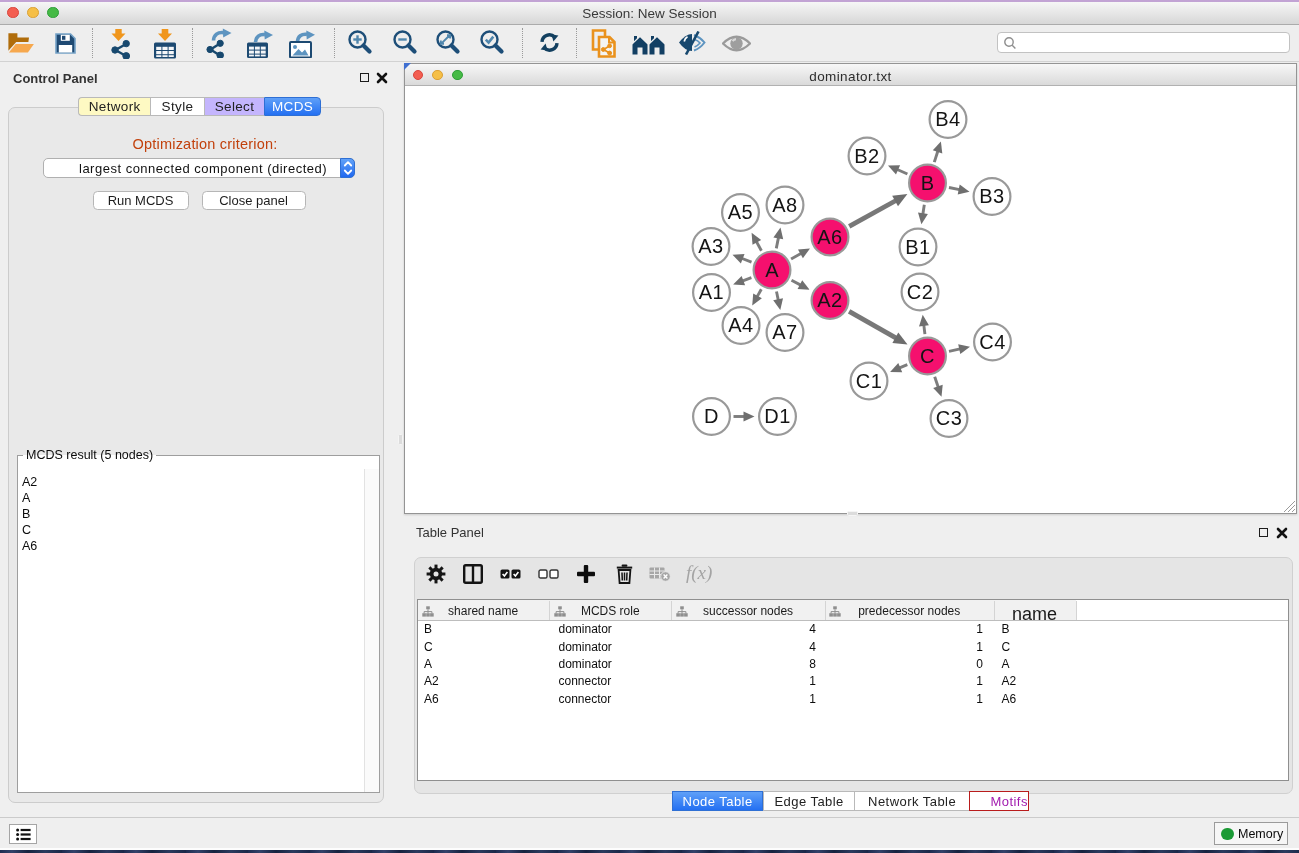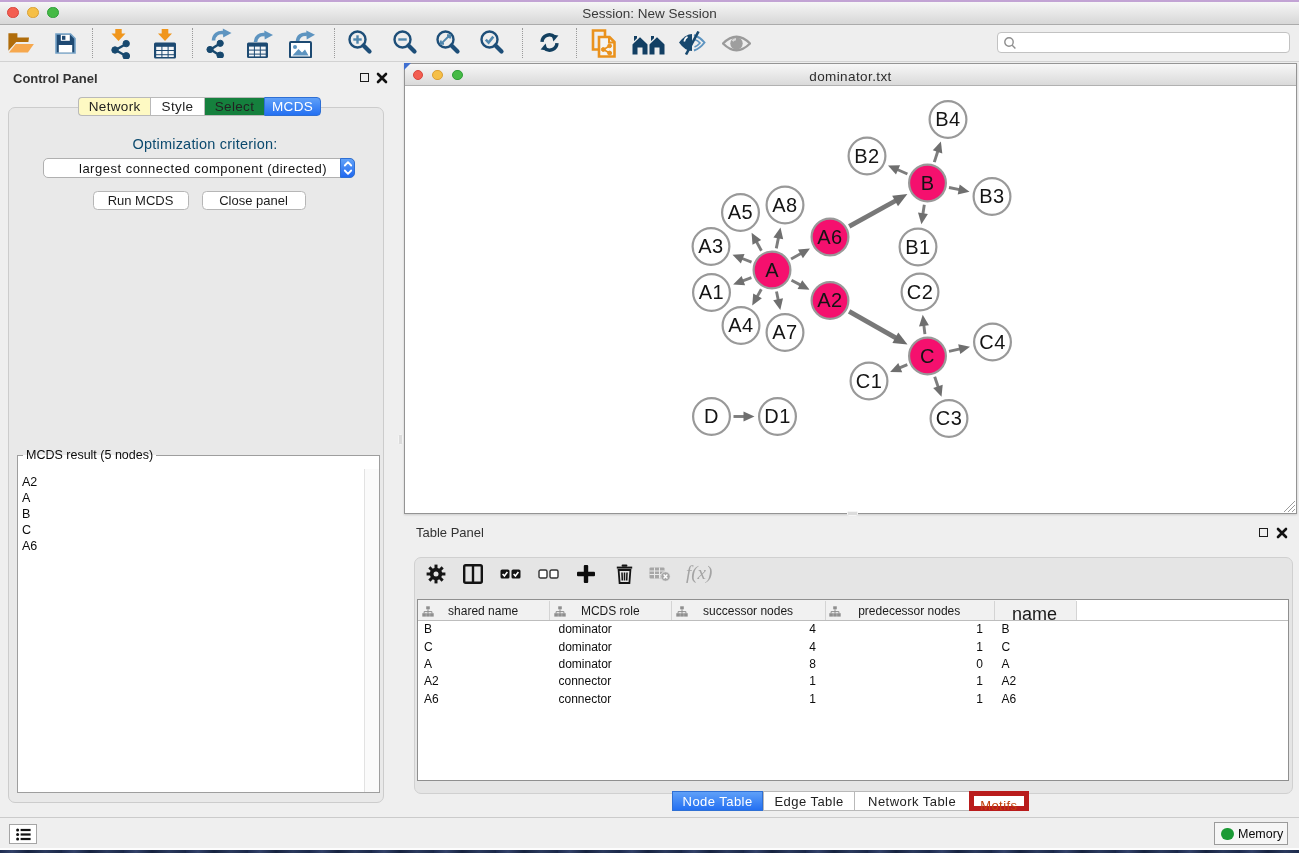--- a/index.html
+++ b/index.html
@@ -157,23 +157,23 @@
     <line x1="9.2" y1="9.2" x2="12.4" y2="12.4" stroke="#8e8e8e" stroke-width="1.4"></line>
   </svg>
 <div class="abs" style="left:13px;top:70.5px;font-size:13px;color:#333;font-weight:bold;">Control Panel</div>
 <div class="abs" style="left:360px;top:73px;width:9px;height:9px;border:1.6px solid #1c1c1c;"></div>
 <svg class="abs" style="left:376px;top:71.5px;" width="12" height="12" viewBox="0 0 12 12">
     <path d="M2 2 L10 10 M10 2 L2 10" stroke="#111" stroke-width="2.6" stroke-linecap="round"></path>
   </svg>
 <div class="abs" style="left:8px;top:107px;width:376px;height:696px;background:#e9e9e9;border:1px solid #cccccc;border-radius:7px;"></div>
 <div class="abs" style="left:78px;top:97px;width:72.4px;height:19px;background:#fef9c3;color:#222;border:1px solid #b9b9b9;border-right:none;border-radius:4px 0 0 4px;font-size:13.5px;letter-spacing:0.35px;line-height:17.5px;text-align:center;">Network</div>
 <div class="abs" style="left:150.4px;top:97px;width:53.2px;height:19px;background:#fff;color:#222;border:1px solid #b9b9b9;border-right:none;font-size:13.5px;letter-spacing:0.35px;line-height:17.5px;text-align:center;">Style</div>
-<div class="abs" style="left:203.6px;top:97px;width:60.8px;height:19px;background:#15803d;color:#222;border:1px solid #b9b9b9;border-right:none;font-size:13.5px;letter-spacing:0.35px;line-height:17.5px;text-align:center;">Select</div>
+<div class="abs" style="left:203.6px;top:97px;width:60.8px;height:19px;background:#c4b5fd;color:#222;border:1px solid #b9b9b9;border-right:none;font-size:13.5px;letter-spacing:0.35px;line-height:17.5px;text-align:center;">Select</div>
 <div class="abs" style="left:264.4px;top:97px;width:56.4px;height:19px;background:linear-gradient(180deg,#5fa0f8,#2470f2);color:#fff;border:1px solid #2e6fd4;border-radius:0 4px 4px 0;font-size:13.5px;letter-spacing:0.35px;line-height:17.5px;text-align:center;">MCDS</div>
-<div class="abs" style="left:17px;top:135.5px;width:376px;text-align:center;font-size:14.5px;letter-spacing:0.2px;color:#0c4a6e;">Optimization criterion:</div>
+<div class="abs" style="left:17px;top:135.5px;width:376px;text-align:center;font-size:14.5px;letter-spacing:0.2px;color:#c2410c;">Optimization criterion:</div>
 <div class="abs" style="left:43px;top:158px;width:312px;height:20px;background:#fff;border:1px solid #b0b0b0;border-radius:5px;"></div>
 <div class="abs" style="left:55px;top:160.5px;font-size:13px;letter-spacing:0.5px;color:#111;padding-left:24px;">largest connected component (directed)</div>
 <div class="abs" style="left:340px;top:158px;width:15px;height:20px;background:linear-gradient(180deg,#62a2f8,#2068ef);border-radius:0 5px 5px 0;border:1px solid #2e6fd4;"></div>
 <svg class="abs" style="left:342.5px;top:160px;" width="10" height="16" viewBox="0 0 10 16">
     <path d="M1.8 5.5 L5 2.2 L8.2 5.5" fill="none" stroke="#fff" stroke-width="1.8" stroke-linecap="round" stroke-linejoin="round"></path>
     <path d="M1.8 10.5 L5 13.8 L8.2 10.5" fill="none" stroke="#fff" stroke-width="1.8" stroke-linecap="round" stroke-linejoin="round"></path>
   </svg>
 <div class="abs" style="left:92.5px;top:191px;width:96px;height:19px;background:#fff;border:1px solid #b6b6b6;border-radius:4.5px;font-size:13px;line-height:17px;text-align:center;color:#1d1d1d;">Run MCDS</div>
 <div class="abs" style="left:201.5px;top:191px;width:104px;height:19px;background:#fff;border:1px solid #b6b6b6;border-radius:4.5px;font-size:13px;line-height:17px;text-align:center;color:#1d1d1d;">Close panel</div>
 <div class="abs" style="left:17px;top:455px;width:363px;height:338px;background:#fff;border:1px solid #9e9e9e;"></div>
@@ -410,21 +410,21 @@
 <div class="abs" style="left:883px;top:674.1999999999999px;width:100px;text-align:right;font-size:12px;color:#0d0d0d;">1</div>
 <div class="abs" style="left:1001.5px;top:674.1999999999999px;font-size:12px;color:#0d0d0d;">A2</div>
 <div class="abs" style="left:424px;top:691.5px;font-size:12px;color:#0d0d0d;">A6</div>
 <div class="abs" style="left:558.5px;top:691.5px;font-size:12px;color:#0d0d0d;">connector</div>
 <div class="abs" style="left:716px;top:691.5px;width:100px;text-align:right;font-size:12px;color:#0d0d0d;">1</div>
 <div class="abs" style="left:883px;top:691.5px;width:100px;text-align:right;font-size:12px;color:#0d0d0d;">1</div>
 <div class="abs" style="left:1001.5px;top:691.5px;font-size:12px;color:#0d0d0d;">A6</div>
 <div class="abs" style="left:672.3px;top:790.5px;width:90.6px;height:20.5px;background:linear-gradient(180deg,#5fa0f8,#2470f2);color:#fff;border:1px solid #2e6fd4;font-size:13px;letter-spacing:0.45px;line-height:19px;text-align:center;">Node Table</div>
 <div class="abs" style="left:762.9px;top:790.5px;width:91.5px;height:20.5px;background:#fff;color:#222;border:1px solid #b9b9b9;border-right:none;font-size:13px;letter-spacing:0.45px;line-height:19px;text-align:center;">Edge Table</div>
 <div class="abs" style="left:854.4px;top:790.5px;width:114.4px;height:20.5px;background:#fff;color:#222;border:1px solid #b9b9b9;border-right:none;font-size:13px;letter-spacing:0.45px;line-height:19px;text-align:center;">Network Table</div>
-<div class="abs" style="left:968.8px;top:790.5px;width:60.1px;height:20.5px;background:#fff;color:#c2410c;border:5px solid #b91c1c;font-size:13px;letter-spacing:0.45px;line-height:19px;text-align:center;">Motifs</div>
+<div class="abs" style="left:968.8px;top:790.5px;width:60.1px;height:20.5px;background:#fff;color:#a21caf;border:1px solid #b91c1c;font-size:13px;letter-spacing:0.45px;line-height:19px;text-align:right;">Motifs</div>
 <div class="abs" style="left:0;top:817px;width:1299px;height:31px;background:#efefef;border-top:1px solid #cbcbcb;"></div>
 <div class="abs" style="left:9px;top:824px;width:28px;height:20px;background:#fff;border:1px solid #a5a5a5;"></div>
 <svg class="abs" style="left:16px;top:828px;" width="15" height="13" viewBox="0 0 15 13">
     <circle cx="1.6" cy="2" r="1.5" fill="#111"></circle>
     <circle cx="1.6" cy="6.5" r="1.5" fill="#111"></circle>
     <circle cx="1.6" cy="11" r="1.5" fill="#111"></circle>
     <rect x="4.6" y="0.9" width="10" height="2.2" fill="#111"></rect>
     <rect x="4.6" y="5.4" width="10" height="2.2" fill="#111"></rect>
     <rect x="4.6" y="9.9" width="10" height="2.2" fill="#111"></rect>
   </svg>

